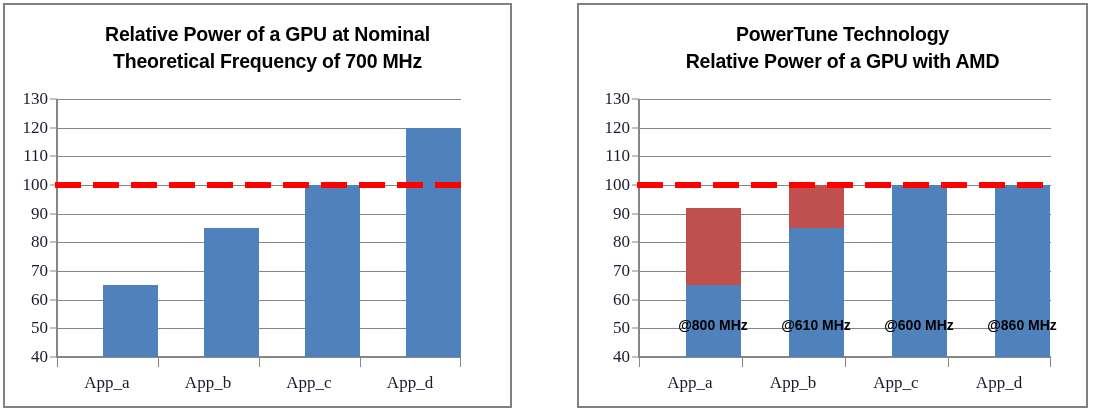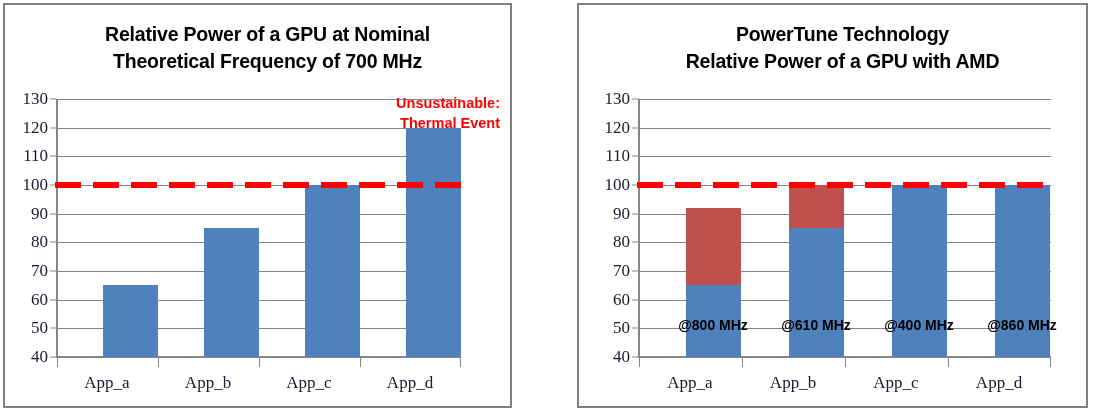--- a/index.html
+++ b/index.html
@@ -179,24 +179,20 @@
 
 <div class="page">
 
   <div class="chart-panel" id="chart-left">
 
     <div class="chart-title">
       <span class="line">Relative Power of a GPU at Nominal</span>
       <span class="line">Theoretical Frequency of 700 MHz</span>
     </div>
 
-    <div class="annotation">
-      <span class="line">Unsustainable:</span>
-      <span class="line">Thermal Event</span>
-    </div>
 
     <div class="plot">
 
       <div class="axis-vert"></div>
       <div class="axis-base"></div>
 
       <div class="gridline" style="top:0px"></div>
       <div class="gridline" style="top:28.7px"></div>
       <div class="gridline" style="top:57.3px"></div>
       <div class="gridline" style="top:86px"></div>
@@ -316,21 +312,21 @@
       </div>
 
       <div class="bar" style="left:356px; width:55px; height:172px">
         <div class="seg seg-blue" style="top:0; bottom:0"></div>
       </div>
 
       <div class="limit-line" style="top:86px"></div>
 
       <div class="freq-label" style="left:74px;  top:218px">@800 MHz</div>
       <div class="freq-label" style="left:177px; top:218px">@610 MHz</div>
-      <div class="freq-label" style="left:280px; top:218px">@400 MHz</div>
+      <div class="freq-label" style="left:280px; top:218px">@600 MHz</div>
       <div class="freq-label" style="left:383px; top:218px">@860 MHz</div>
 
       <div class="catsep" style="left:0px"></div>
       <div class="catsep" style="left:103px"></div>
       <div class="catsep" style="left:206px"></div>
       <div class="catsep" style="left:309px"></div>
       <div class="catsep" style="left:411px"></div>
 
       <div class="xlabel" style="left:51px">App_a</div>
       <div class="xlabel" style="left:154px">App_b</div>

